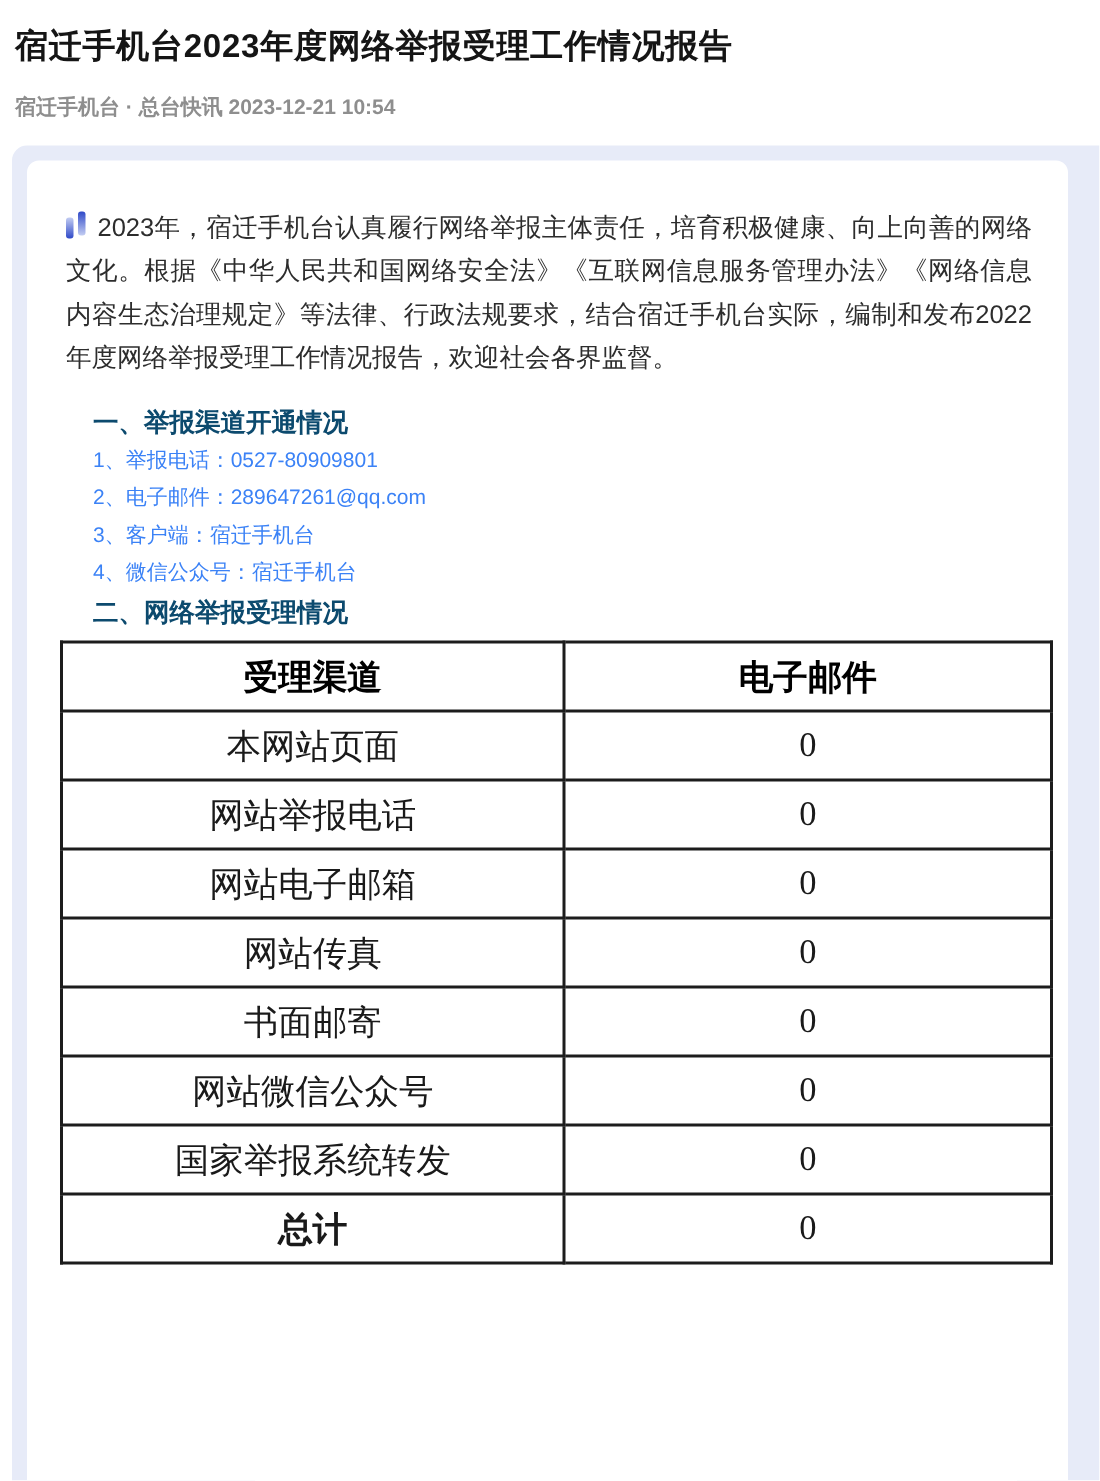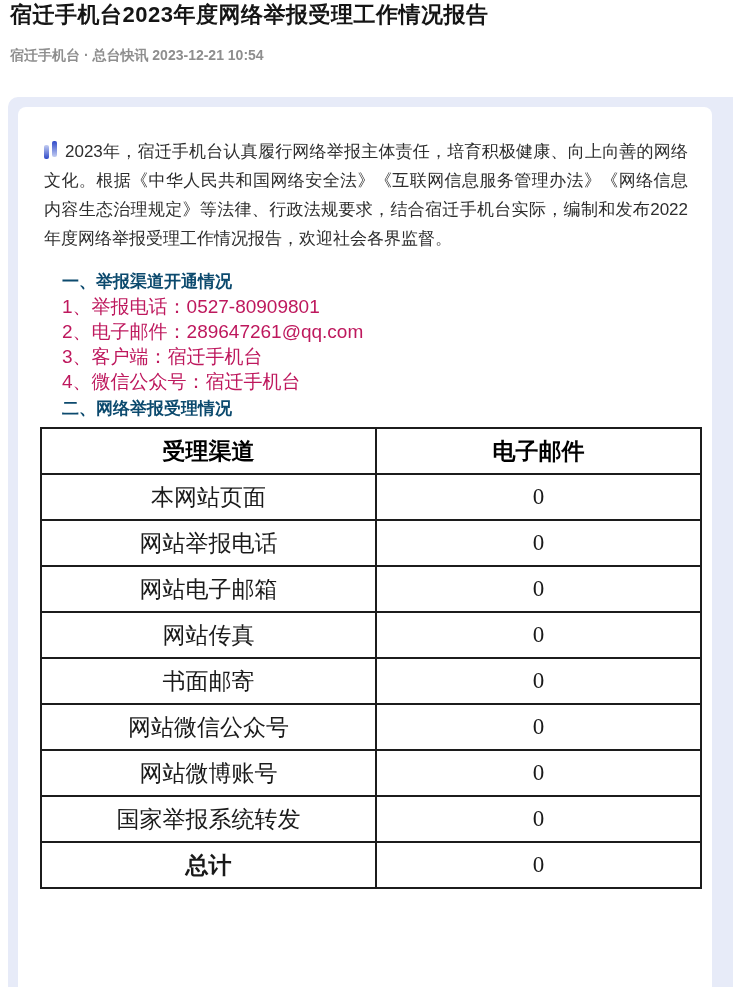--- a/index.html
+++ b/index.html
@@ -5,21 +5,21 @@
   * { box-sizing: border-box; }
   html, body {
     margin: 0; padding: 0;
     width: 733px; height: 987px;
     background: #ffffff;
     font-family: "Liberation Sans", sans-serif;
     overflow: hidden;
     position: relative;
   }
   .page-title {
-    margin: 0 10px 0 10px;
+    margin: 16px 10px 0 10px;
     font-size: 22px;
     font-weight: 700;
     color: #151515;
     line-height: 30px;
     letter-spacing: 0.5px;
   }
   .byline {
     margin: 17px 10px 0 10px;
     font-size: 14px;
     color: #8e8e8e;
@@ -63,22 +63,22 @@
   }
   .section-heading {
     margin: 2px 0 0 0;
     font-size: 17px;
     font-weight: 700;
     color: #0c4a6e;
     line-height: 25px;
     text-indent: 34px;
   }
   .channel-item {
-    font-size: 19px;
-    color: #be185d;
+    font-size: 14px;
+    color: #3b82f6;
     line-height: 25px;
     text-indent: 34px;
   }
   table.report-table {
     border-collapse: collapse;
     table-layout: fixed;
     width: 660px;
     margin: 6px 0 0 12px;
   }
   .report-table th, .report-table td {
@@ -159,24 +159,20 @@
           </tr>
           <tr>
             <td class="channel-cell">书面邮寄</td>
             <td class="count-cell">0</td>
           </tr>
           <tr>
             <td class="channel-cell">网站微信公众号</td>
             <td class="count-cell">0</td>
           </tr>
           <tr>
-            <td class="channel-cell">网站微博账号</td>
-            <td class="count-cell">0</td>
-          </tr>
-          <tr>
             <td class="channel-cell">国家举报系统转发</td>
             <td class="count-cell">0</td>
           </tr>
           <tr>
             <td class="channel-cell total">总计</td>
             <td class="count-cell">0</td>
           </tr>
         </tbody>
     </table>
 

